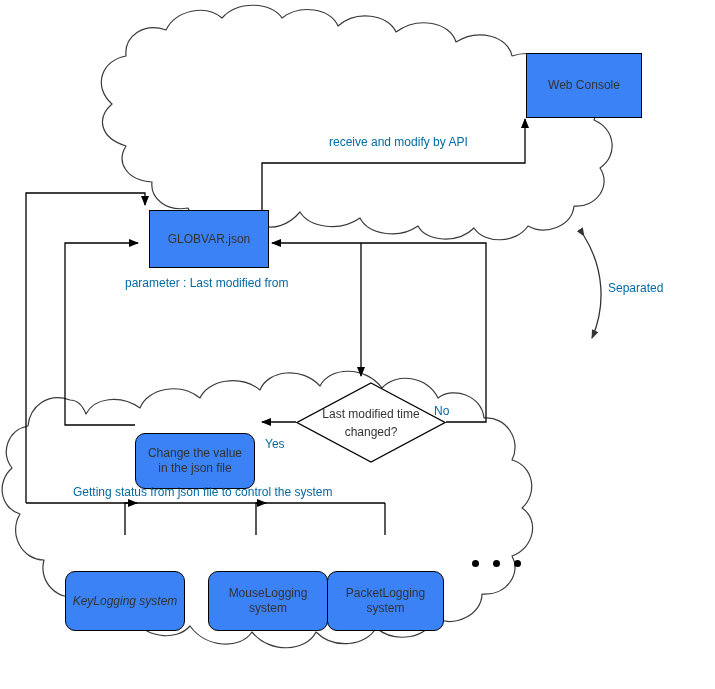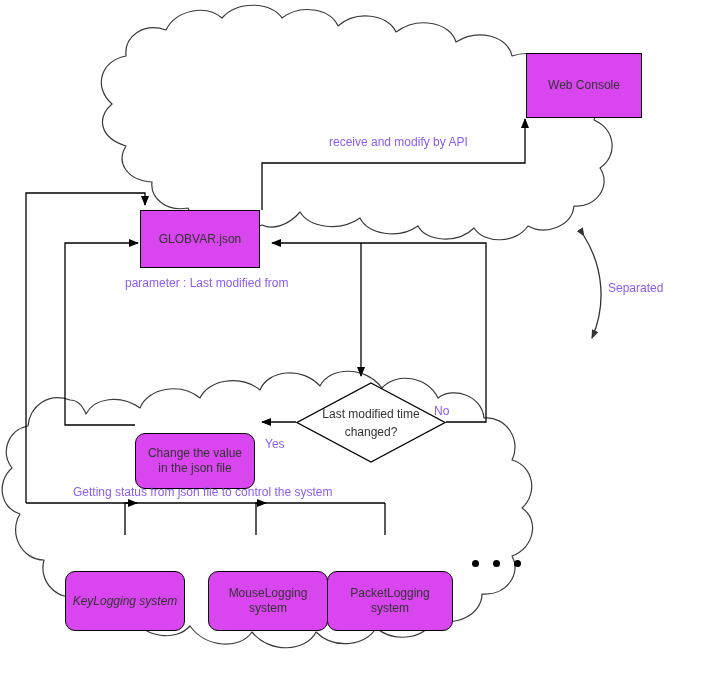--- a/index.html
+++ b/index.html
@@ -1,24 +1,24 @@
 <!DOCTYPE html>
 <html><head>
 <meta charset="utf-8">
 <style>
   html,body{margin:0;padding:0;background:#ffffff;}
   body{width:715px;height:689px;overflow:hidden;
        font-family:"Liberation Sans","DejaVu Sans",sans-serif;}
   #diagram{position:relative;width:715px;height:689px;}
   svg.layer{position:absolute;left:0;top:0;width:715px;height:689px;}
   .node{position:absolute;box-sizing:border-box;border:1px solid #000;
-        background:#d946ef;display:flex;align-items:center;justify-content:center;
+        background:#3b82f6;display:flex;align-items:center;justify-content:center;
         text-align:center;color:#333;font-size:12px;line-height:15px;}
   .rounded{border-radius:10px;margin-top:36px;}
-  .lbl{position:absolute;color:#8b5cf6;font-size:12px;line-height:14px;
+  .lbl{position:absolute;color:#0369a1;font-size:12px;line-height:14px;
        white-space:nowrap;background:transparent;}
   .diamond-wrap{position:absolute;}
   .diamond-text{position:absolute;left:0;top:0;width:100%;height:100%;
        display:flex;align-items:center;justify-content:center;text-align:center;
        color:#333;font-size:12px;line-height:18px;}
   .dots{position:absolute;display:flex;gap:14px;align-items:center;}
   .dots i{display:block;width:7px;height:7px;border-radius:50%;background:#000;}
 </style>
 </head>
 <body>
@@ -103,21 +103,21 @@
     <path d="M256,535 L256,503 L266,503" fill="none" stroke="#000" stroke-width="1.3" marker-end="url(#ah)"></path>
     <path d="M385,535 L385,503" fill="none" stroke="#000" stroke-width="1.3"></path>
 
     <path d="M584,236 C604,268 606,306 592,338" fill="none" stroke="#333" stroke-width="1.3" marker-start="url(#ahs)" marker-end="url(#ahs)"></path>
   </svg>
 
   <div class="node" style="left:526px;top:53px;width:116px;height:65px;">
     <span>Web Console</span>
   </div>
 
-  <div class="node" style="left:140px;top:210px;width:120px;height:58px;">
+  <div class="node" style="left:149px;top:210px;width:120px;height:58px;">
     <span>GLOBVAR.json</span>
   </div>
 
   <div class="node rounded" style="left:135px;top:397px;width:120px;height:56px;">
     <span style="padding:0 8px;">Change the value in the json file</span>
   </div>
 
   <div class="diamond-wrap" style="left:296px;top:382px;width:150px;height:81px;">
     <svg width="150" height="81" viewBox="0 0 150 81" style="position:absolute;left:0;top:0;">
       <polygon points="75,1 149,40.5 75,80 1,40.5" fill="#fff" stroke="#000" stroke-width="1.3"></polygon>
@@ -126,21 +126,21 @@
   </div>
 
   <div class="node rounded" style="left:65px;top:535px;width:120px;height:60px;">
     <span style="padding:0 6px;font-style:italic;">KeyLogging system</span>
   </div>
 
   <div class="node rounded" style="left:208px;top:535px;width:120px;height:60px;">
     <span style="padding:0 14px;">MouseLogging system</span>
   </div>
 
-  <div class="node rounded" style="left:327px;top:535px;width:126px;height:60px;">
+  <div class="node rounded" style="left:327px;top:535px;width:117px;height:60px;">
     <span style="padding:0 14px;">PacketLogging system</span>
   </div>
 
   <div class="dots" style="left:472px;top:560px;">
     <i></i>
     <i></i>
     <i></i>
   </div>
 
   <div class="lbl" style="left:329px;top:135px;">receive and modify by API</div>

